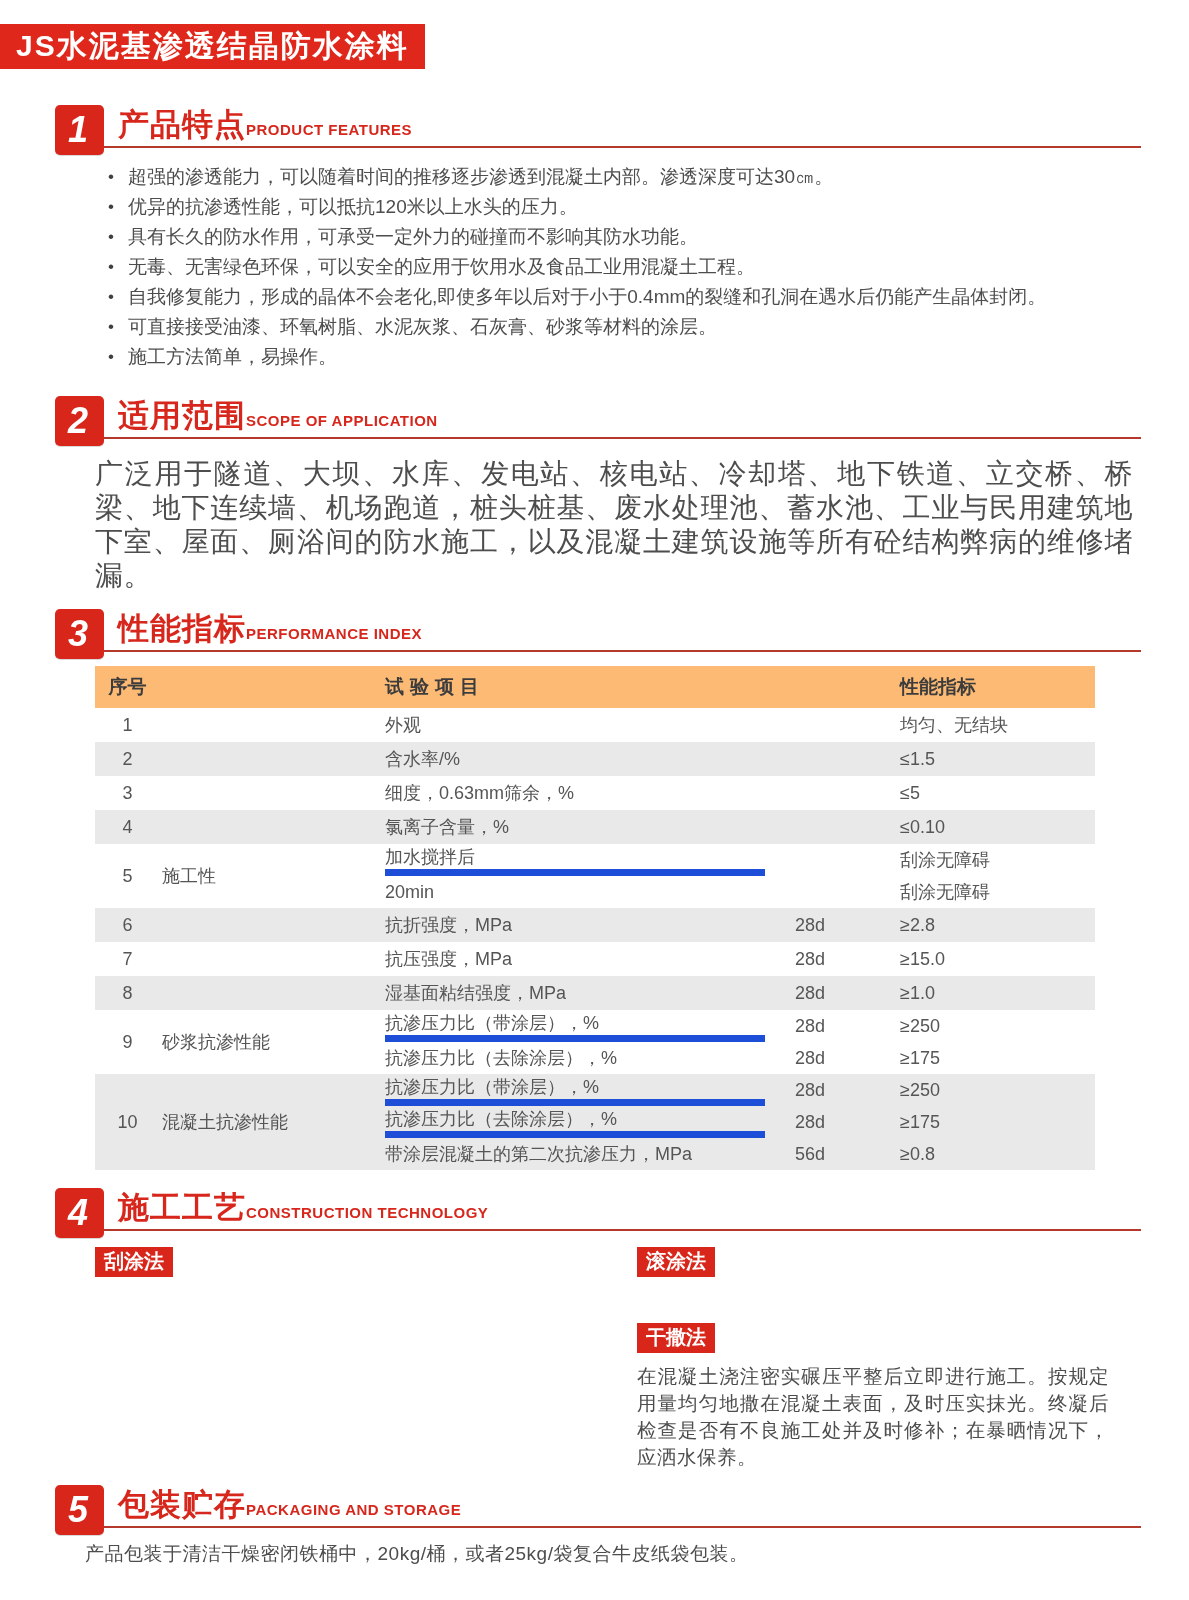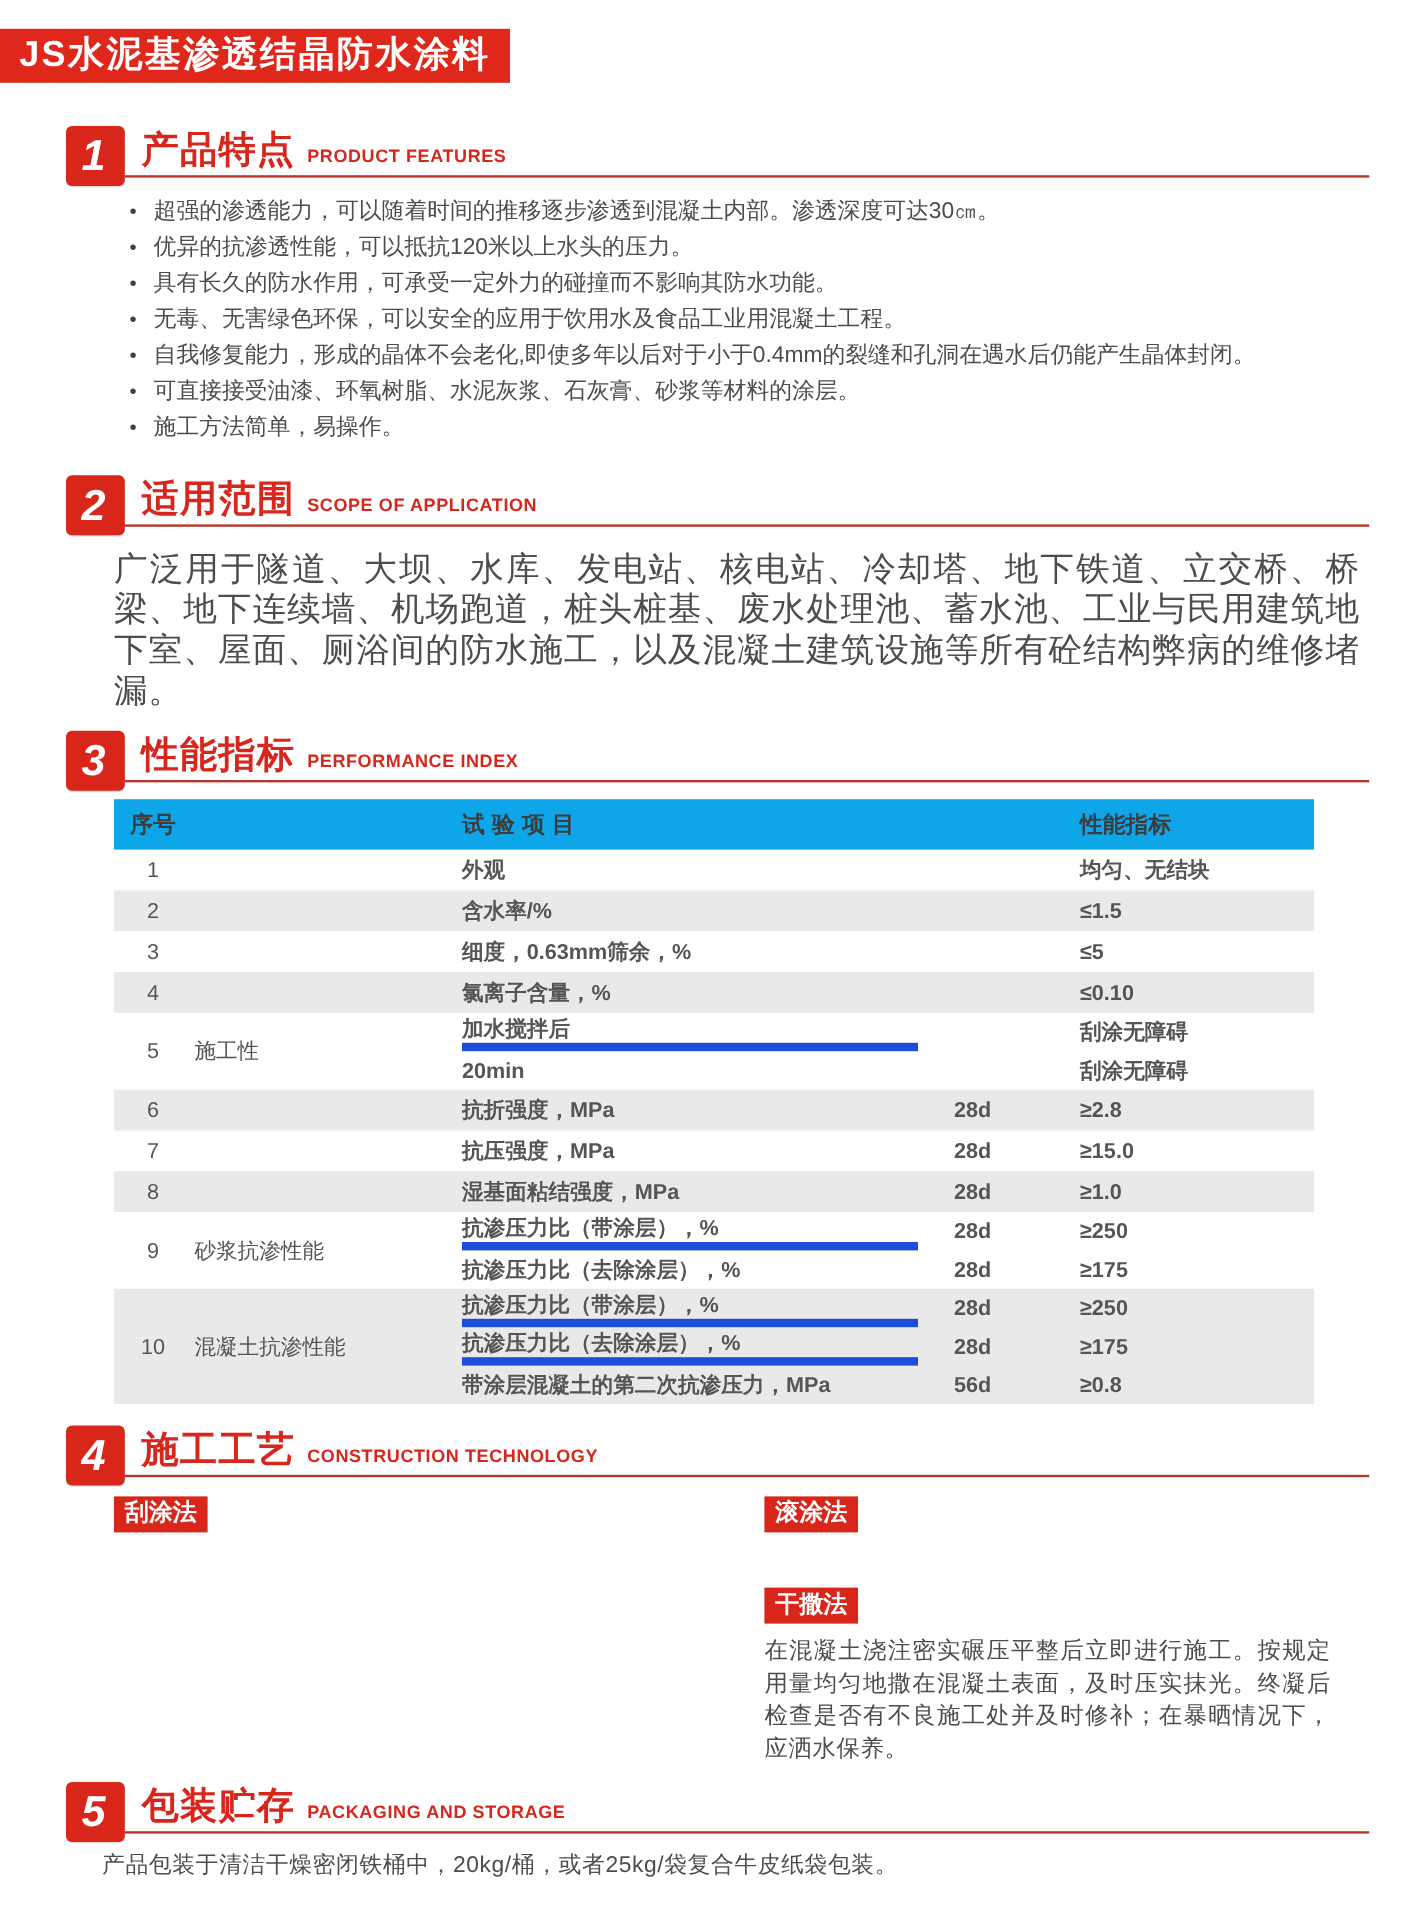--- a/index.html
+++ b/index.html
@@ -20,21 +20,21 @@
 
   
   .section-header{display:flex;align-items:flex-end;margin:0 48px 0 55px;}
   .sec-num{
     flex:0 0 46px;height:50px;margin-bottom:-7px;background:#d9261b;
     border-radius:5px;color:#fff;font-size:36px;font-weight:700;font-style:italic;
     display:flex;align-items:center;justify-content:center;padding-right:3px;
     box-shadow:0 1px 0 rgba(0,0,0,.15);
   }
   .sec-body{
-    flex:1;display:flex;align-items:baseline;gap:10px;
+    flex:1;display:flex;align-items:baseline;gap:0;
     border-bottom:2px solid #b5382c;padding:0 0 6px 14px;
   }
   .sec-title{color:#d7271c;font-size:31px;font-weight:700;letter-spacing:1px;line-height:1;}
   .sec-sub{color:#d7271c;font-size:15px;font-weight:700;letter-spacing:.5px;}
 
   
   .features-list{margin:14px 60px 0 108px;padding:0;list-style:none;}
   .features-list li{
     position:relative;font-size:19px;line-height:30px;color:#4d4d4d;padding-left:20px;
   }
@@ -47,31 +47,31 @@
     margin:18px 56px 0 95px;font-size:28px;line-height:34px;
     text-align:justify;color:#4d4d4d;letter-spacing:.5px;
   }
 
   
   .ptable{margin:14px 0 0 95px;width:1000px;font-size:18px;color:#555;}
   .trow{
     display:grid;grid-template-columns:65px 225px 410px 105px 195px;
     align-items:center;min-height:34px;
   }
-  .trow.thead{background:#0ea5e9;min-height:42px;color:#3c3c3c;font-weight:700;font-size:19px;}
+  .trow.thead{background:#fdba74;min-height:42px;color:#3c3c3c;font-weight:700;font-size:19px;}
   .trow.shaded{background:#e9e9e9;}
   .cell{box-sizing:border-box;}
   .cell.num{text-align:center;}
   .cell.cat{padding-left:2px;}
   .cell.item{padding-right:20px;}
   .cell.item.spaced{letter-spacing:6px;}
   .subrows{grid-column:3/6;display:grid;align-self:stretch;}
   .subrow{
     display:grid;grid-template-columns:410px 105px 195px;
-    align-items:center;min-height:32px;font-weight:bold;
+    align-items:center;min-height:32px;
   }
   .subrow.divided > .cell.item{
     align-self:stretch;display:flex;align-items:center;
     border-bottom:7px solid #1d4ed8;margin-right:30px;
   }
 
   
   .methods{
     display:grid;grid-template-columns:1fr 1fr;column-gap:70px;
     margin:16px 80px 0 95px;

